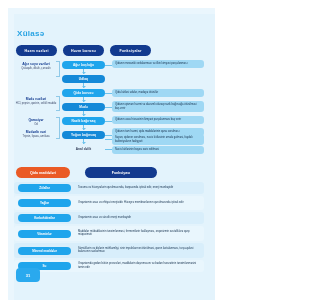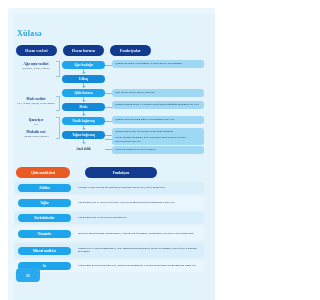--- a/index.html
+++ b/index.html
@@ -4,21 +4,20 @@
 <style>
   html,body{margin:0;padding:0;}
   body{
     width:215px;height:300px;overflow:hidden;
     background:#ffffff;
     font-family:"Liberation Sans", sans-serif;
   }
   .page{
     position:absolute;left:0;top:0;width:215px;height:300px;
     background:#ffffff;
-    font-family:Liberation Serif, serif;
   }
   .tint{
     position:absolute;left:8px;top:8px;width:207px;height:292px;
     background:#eaf6fd;
   }
   .tint2{
     position:absolute;left:14px;top:14px;right:0;bottom:0;
     background:#e3f3fc;
   }
   .content{position:absolute;left:0;top:0;width:215px;height:300px;}

